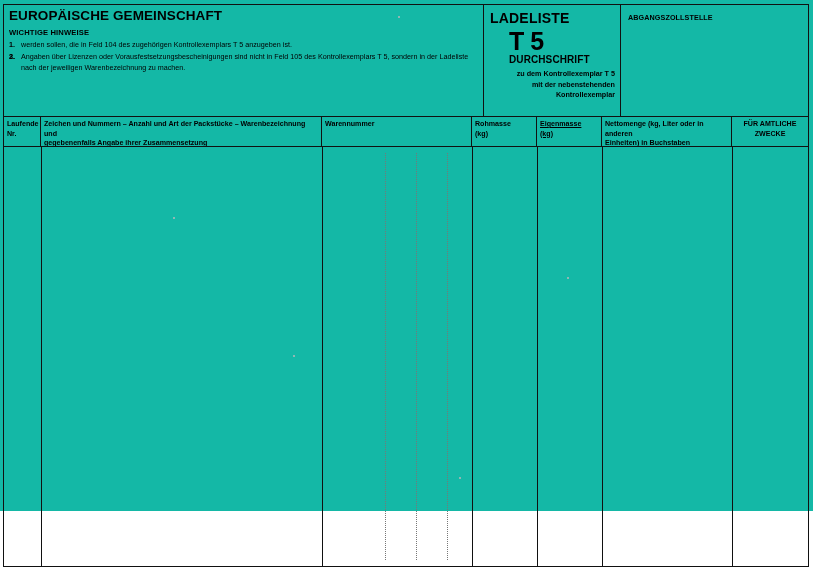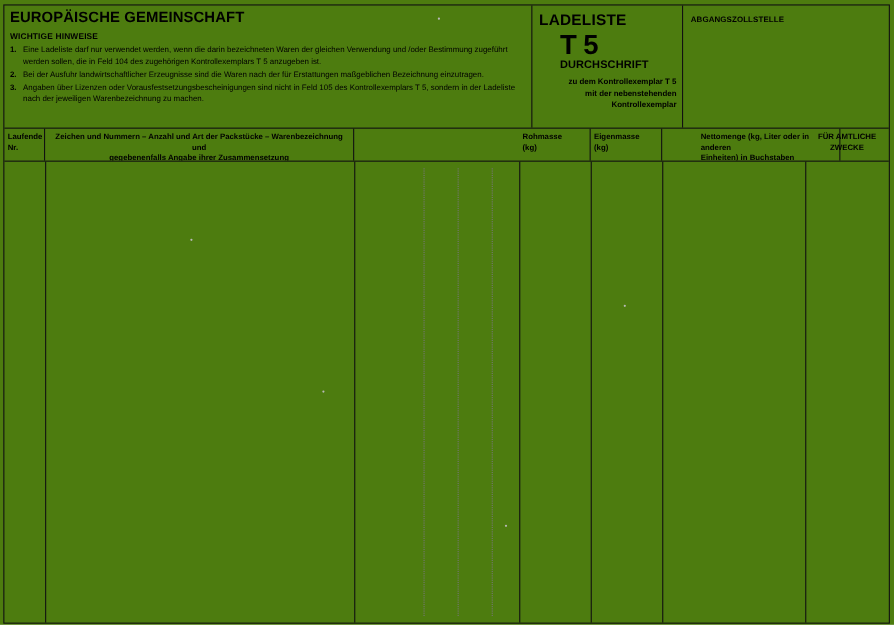--- a/index.html
+++ b/index.html
@@ -11,23 +11,23 @@
     width: 813px;
     height: 571px;
     font-family: "Liberation Sans", sans-serif;
     color: #000000;
     -webkit-font-smoothing: none;
   }
 
   .page {
     position: relative;
     width: 813px;
-    height: 568px;
-    box-sizing: border-box;
-    background: #4d7c0f;
+    height: 511px;
+    box-sizing: border-box;
+    background: #14b8a6;
   }
 
   
   .form {
     position: absolute;
     left: 3px;
     top: 4px;
     width: 806px;
     height: 563px;
     border: 1.6px solid #111;
@@ -197,26 +197,24 @@
   <div class="form">
 
     <div class="header">
 
       <div class="hdr-left">
         <div class="ec-title">EUROPÄISCHE GEMEINSCHAFT</div>
         <div class="hinweise-title">WICHTIGE HINWEISE</div>
         <ol class="notes">
           <li>
             <span class="num">1.</span>
-            <span>Eine Ladeliste darf nur verwendet werden, wenn die darin bezeichneten Waren der gleichen Verwendung und /oder Bestimmung zugeführt</span>
             <span class="l2">werden sollen, die in Feld 104 des zugehörigen Kontrollexemplars T 5 anzugeben ist.</span>
           </li>
           <li>
             <span class="num">2.</span>
-            <span>Bei der Ausfuhr landwirtschaftlicher Erzeugnisse sind die Waren nach der für Erstattungen maßgeblichen Bezeichnung einzutragen.</span>
           </li>
           <li>
             <span class="num">3.</span>
             <span>Angaben über Lizenzen oder Vorausfestsetzungsbescheinigungen sind nicht in Feld 105 des Kontrollexemplars T 5, sondern in der Ladeliste</span>
             <span class="l2">nach der jeweiligen Warenbezeichnung zu machen.</span>
           </li>
         </ol>
       </div>
 
       <div class="hdr-mid">
@@ -235,33 +233,36 @@
       <div class="hdr-right">
         <div class="abg">ABGANGSZOLLSTELLE</div>
       </div>
     </div>
 
     <div class="colhdr">
       <div class="cell-h b" style="left:0; width:37px;">
         <div>Laufende</div>
         <div>Nr.</div>
       </div>
-      <div class="cell-h b" style="left:37px; width:281px;text-align:center;">
+      <div class="cell-h b" style="left:37px; width:281px;">
         <div>Zeichen und Nummern – Anzahl und Art der Packstücke – Warenbezeichnung und</div>
         <div>gegebenenfalls Angabe ihrer Zusammensetzung</div>
+      </div>
+      <div class="cell-h b" style="left:318px; width:150px;">
+        <div>Warennummer</div>
       </div>
       <div class="cell-h b" style="left:468px; width:65px;">
         <div>Rohmasse</div>
         <div>(kg)</div>
       </div>
-      <div class="cell-h b" style="left:533px; width:65px;">
+      <div class="cell-h b" style="left:533px; width:65px;text-decoration:underline;">
         <div>Eigenmasse</div>
         <div>(kg)</div>
       </div>
-      <div class="cell-h b" style="left:598px; width:130px;margin-left:32px;">
+      <div class="cell-h b" style="left:598px; width:130px;">
         <div>Nettomenge (kg, Liter oder in anderen</div>
         <div>Einheiten) in Buchstaben</div>
       </div>
       <div class="cell-h" style="left:728px; right:0;text-align:center;">
         <div>FÜR AMTLICHE</div>
         <div>ZWECKE</div>
       </div>
     </div>
 
     <div class="body">

